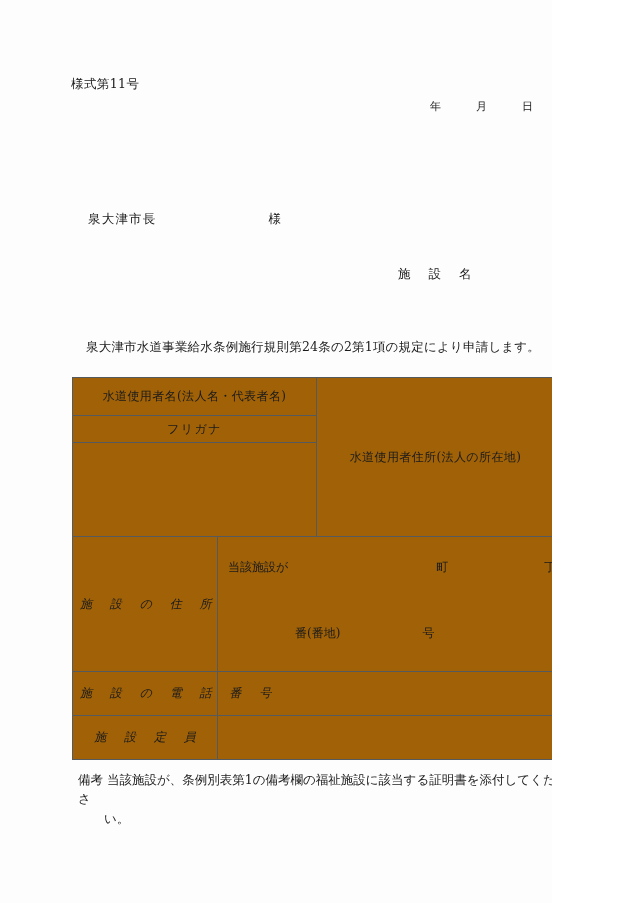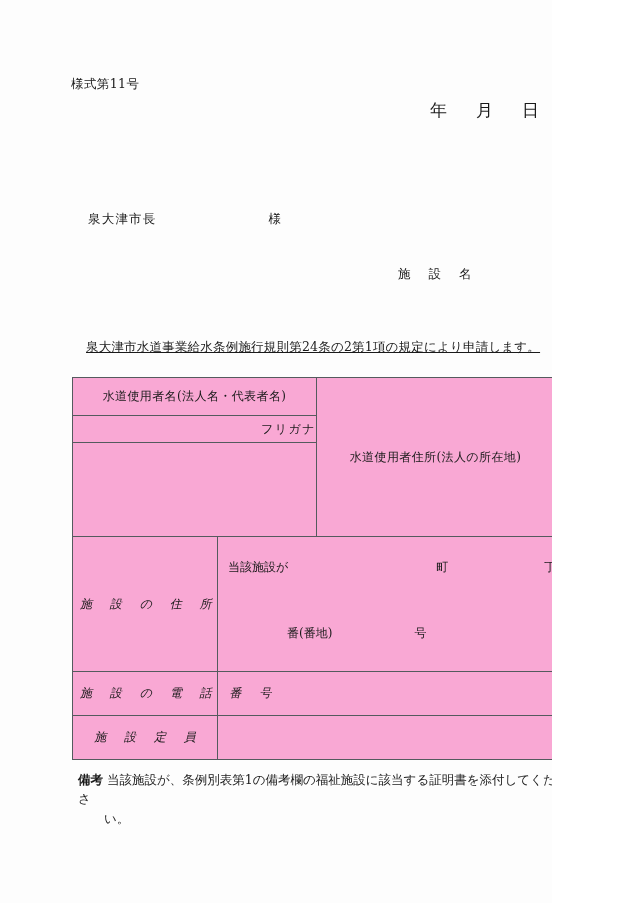--- a/index.html
+++ b/index.html
@@ -30,21 +30,21 @@
     top: 76px;
     font-size: 12.5px;
     letter-spacing: 0.4px;
     white-space: nowrap;
   }
 
   .date-line {
     position: absolute;
     left: 430px;
     top: 99px;
-    font-size: 17px;
+    font-size: 11px;
     white-space: nowrap;
   }
   .date-line .seg {
     display: inline-block;
     width: 46px;
     text-align: left;
   }
   .date-line .seg:last-child { width: auto; }
 
   .doc-title {
@@ -82,51 +82,50 @@
     margin-left: 38px;
   }
 
   .statute-line {
     position: absolute;
     left: 86px;
     top: 339px;
     font-size: 12.5px;
     letter-spacing: 0.2px;
     white-space: nowrap;
-    text-decoration: underline;
   }
 
   
   #form-table {
     position: absolute;
     left: 72px;
     top: 377px;
     width: 482px;
     border-collapse: collapse;
     table-layout: fixed;
   }
   #form-table td {
     border: 1px solid #555a5e;
     font-size: 12px;
     vertical-align: middle;
     padding: 0;
-    background: #f9a8d4;
+    background: #a16207;
   }
 
   .cell-pad { padding: 0 8px; }
 
   
   .user-name-head {
     height: 37px;
     text-align: center;
     letter-spacing: 0.4px;
   }
   .furigana-cell {
     height: 26px;
-    text-align: right;
+    text-align: center;
     padding-left: 9px;
     letter-spacing: 1.5px;
   }
   .user-name-blank { height: 93px; }
   .user-addr-head {
     text-align: center;
     letter-spacing: 0.4px;
     vertical-align: top;
     padding-top: 28px;
   }
@@ -147,21 +146,21 @@
   .addr-row-1 {
     position: absolute;
     left: 10px;
     top: 22px;
     right: 8px;
     font-size: 12px;
     white-space: nowrap;
   }
   .addr-row-2 {
     position: absolute;
-    left: 4px;
+    left: 12px;
     top: 88px;
     right: 8px;
     font-size: 12px;
     white-space: nowrap;
   }
   .addr-row-1 .gap-machi { display: inline-block; width: 148px; }
   .addr-row-1 .gap-chome { display: inline-block; width: 96px; }
   .addr-row-2 .lead { display: inline-block; width: 65px; }
   .addr-row-2 .gap-go { display: inline-block; width: 82px; }
 
@@ -173,21 +172,20 @@
     position: absolute;
     left: 78px;
     top: 770px;
     width: 490px;
     font-size: 12.5px;
     line-height: 1.55;
   }
   .footnote .fn-label {
     display: inline-block;
     margin-right: 4px;
-    font-weight: bold;
   }
   .footnote .fn-body {
     display: inline;
   }
   .footnote .fn-cont {
     display: block;
     margin-left: 26px;
   }
 </style>
 </head>

